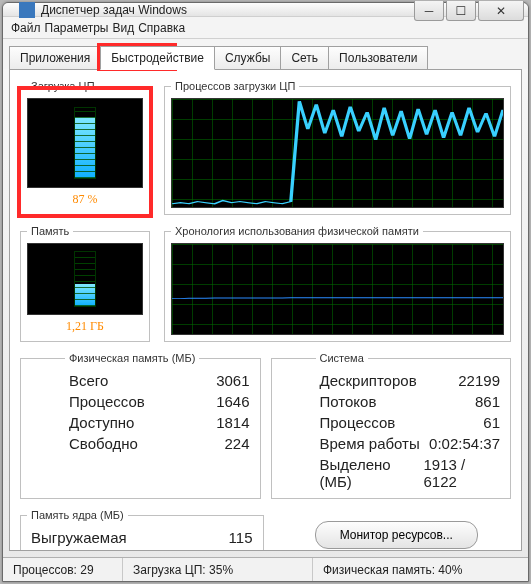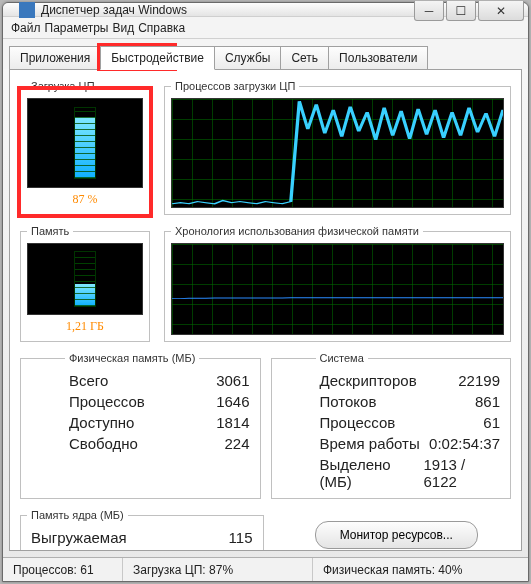--- a/index.html
+++ b/index.html
@@ -331,18 +331,18 @@
           </div>
       </fieldset>
       <div style="flex:1; display:flex; align-items:center; justify-content:center; padding-top:12px;">
         <button class="resource-btn">Монитор ресурсов...</button>
       </div>
     </div>
 
   </div>
 
   <div class="statusbar">
-    <div class="statuscell" style="width:120px">Процессов: 61</div>
-    <div class="statuscell" style="width:190px">Загрузка ЦП: 87%</div>
+    <div class="statuscell" style="width:120px">Процессов: 29</div>
+    <div class="statuscell" style="width:190px">Загрузка ЦП: 35%</div>
     <div class="statuscell">Физическая память: 40%</div>
   </div>
 
 </div>
 
 </body></html>

